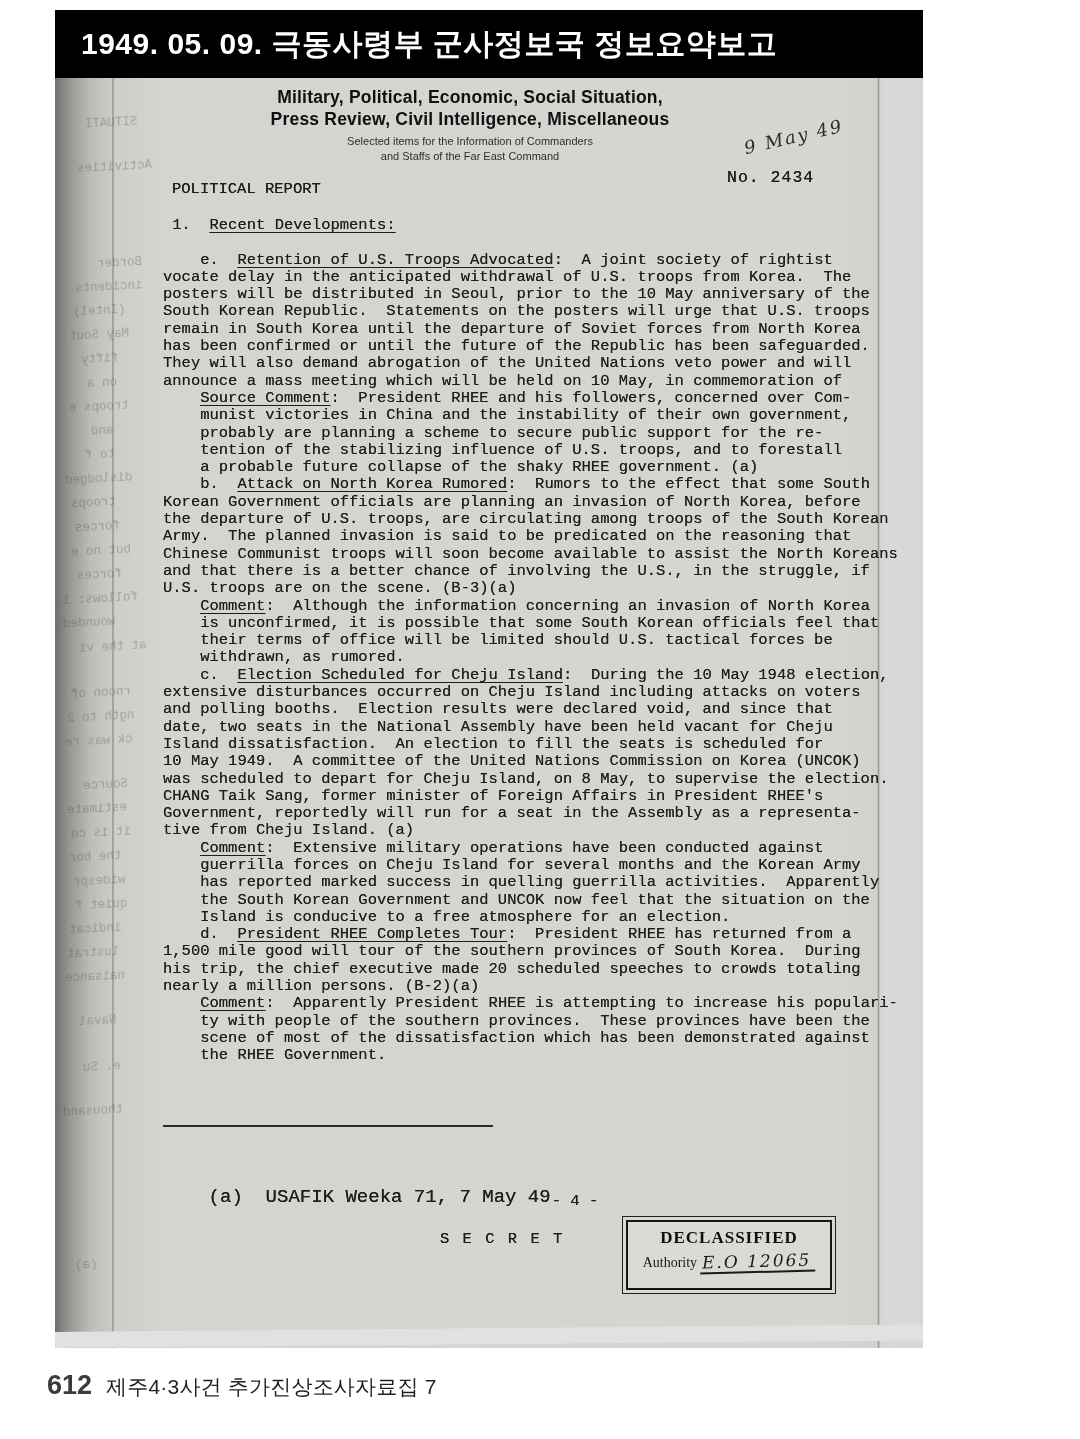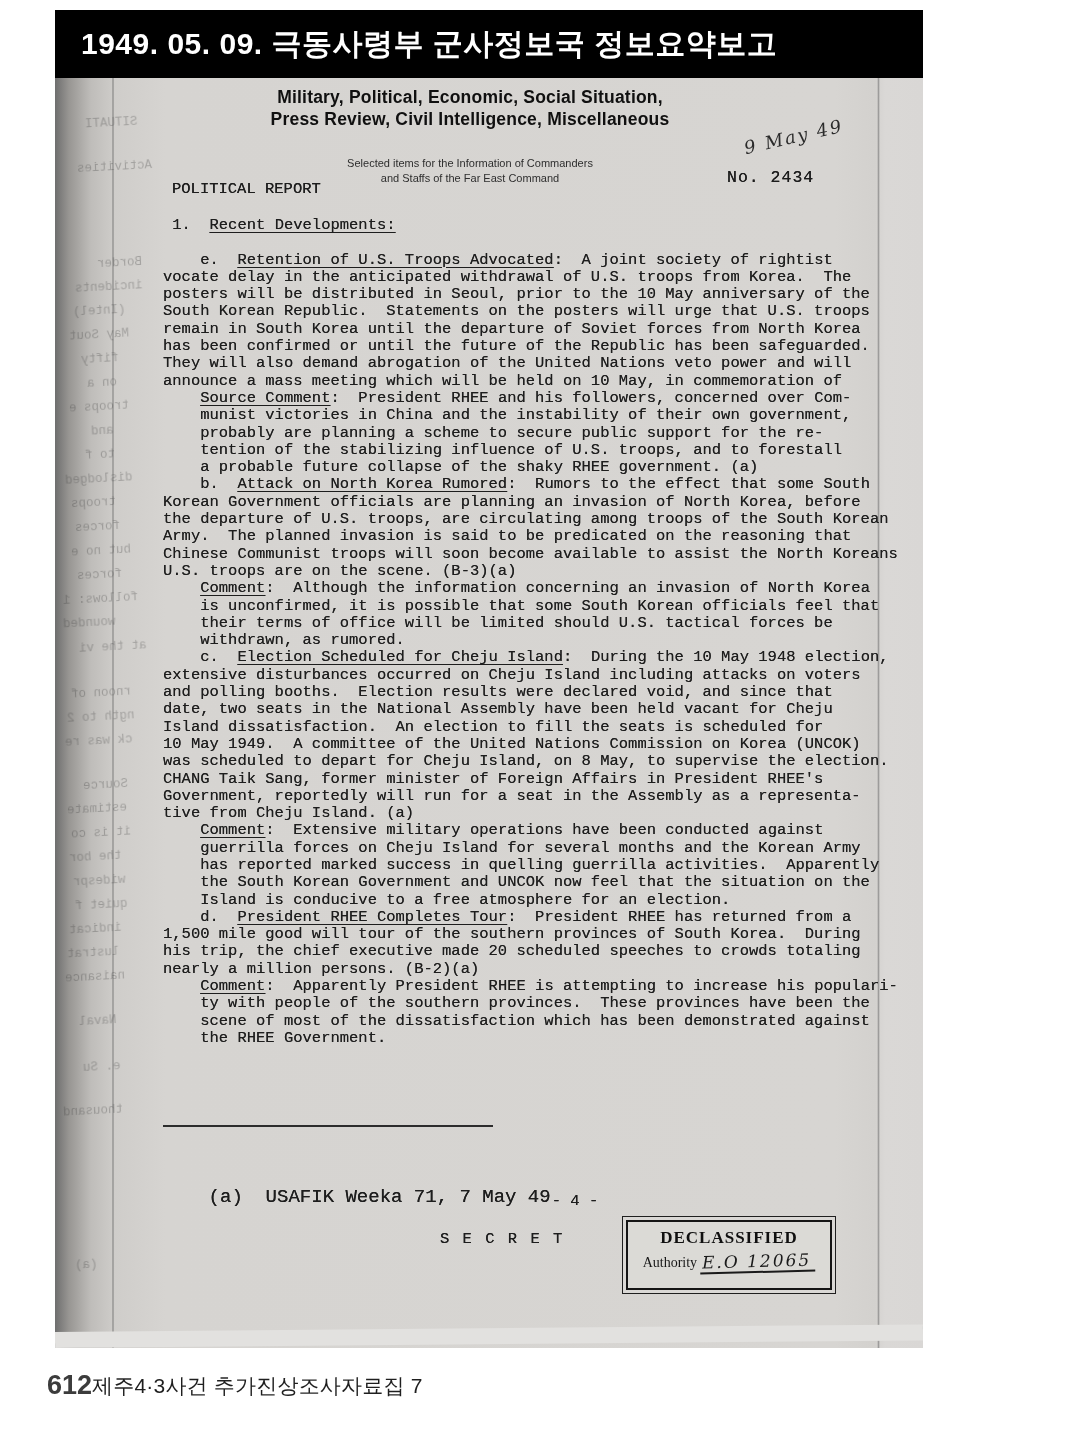--- a/index.html
+++ b/index.html
@@ -24,21 +24,21 @@
 
   
   .bleed-frag{position:absolute;font-family:"Liberation Mono",monospace;font-size:12.5px;
               color:rgba(55,55,55,0.30);transform:scaleX(-1) rotate(3deg);white-space:pre;
               filter:blur(0.4px);}
 
   
   .masthead{position:absolute;left:180px;top:8px;width:470px;text-align:center;}
   .m-big{font-size:17.5px;font-weight:bold;color:#101010;line-height:22px;letter-spacing:0.2px;}
   .m-small{font-size:11px;color:#2e2e2e;line-height:15px;}
-  .m-small.first{margin-top:26px;}
+  .m-small.first{margin-top:4px;}
 
   .hand-date{position:absolute;left:688px;top:48px;font-family:"DejaVu Serif",serif;font-style:italic;
              font-size:18px;color:#2b2b2b;transform:rotate(-13deg);letter-spacing:2px;}
   .doc-no{position:absolute;left:672px;top:90px;font-family:"Liberation Mono",monospace;
           font-size:16.5px;color:#1c1c1c;letter-spacing:1px;text-shadow:0 0 0.5px #222;}
 
   .pol-report{position:absolute;left:117px;top:102px;font-family:"Liberation Mono",monospace;
               font-size:15.5px;color:#1d1d1d;text-shadow:0 0 0.5px #222;}
 
   
@@ -63,21 +63,21 @@
   .stamp-inner{border:2px solid #151515;height:100%;box-sizing:border-box;background:#dbdad6;
                text-align:center;}
   .stamp-title{font-family:"Liberation Serif",serif;font-weight:bold;font-size:17px;color:#101010;
                letter-spacing:1px;margin-top:6px;}
   .stamp-auth{font-family:"Liberation Serif",serif;font-size:14px;color:#161616;margin-top:3px;}
   .stamp-hand{display:inline-block;font-family:"DejaVu Serif",serif;font-style:italic;font-size:17px;
               color:#1a1a1a;border-bottom:2px solid #1a1a1a;padding:0 4px 0 2px;margin-left:3px;
               letter-spacing:2px;transform:rotate(-1.5deg);}
 
   
-  .footer{position:absolute;left:47px;top:1370px;display:flex;align-items:center;}
+  .footer{position:absolute;left:47px;top:1370px;display:flex;align-items:flex-end;gap:14px;}
   .f-num{font-size:27px;font-weight:bold;color:#3c3c3c;}
   .f-title{font-size:21px;color:#1f1f1f;letter-spacing:0.2px;}
 </style>
 </head>
 <body>
 
 <div class="page">
 
   <div class="title-bar">
     <span>1949. 05. 09. 극동사령부 군사정보국 정보요약보고</span>
@@ -150,20 +150,21 @@
         <div class="tline"><span>    </span><span class="u">Source Comment</span><span>:  President RHEE and his followers, concerned over Com-</span></div>
         <div class="tline"><span>    munist victories in China and the instability of their own government,</span></div>
         <div class="tline"><span>    probably are planning a scheme to secure public support for the re-</span></div>
         <div class="tline"><span>    tention of the stabilizing influence of U.S. troops, and to forestall</span></div>
         <div class="tline"><span>    a probable future collapse of the shaky RHEE government. (a)</span></div>
         <div class="tline"><span>    b.  </span><span class="u">Attack on North Korea Rumored</span><span>:  Rumors to the effect that some South</span></div>
         <div class="tline"><span>Korean Government officials are planning an invasion of North Korea, before</span></div>
         <div class="tline"><span>the departure of U.S. troops, are circulating among troops of the South Korean</span></div>
         <div class="tline"><span>Army.  The planned invasion is said to be predicated on the reasoning that</span></div>
         <div class="tline"><span>Chinese Communist troops will soon become available to assist the North Koreans</span></div>
+        <div class="tline"><span>and that there is a better chance of involving the U.S., in the struggle, if</span></div>
         <div class="tline"><span>U.S. troops are on the scene. (B-3)(a)</span></div>
         <div class="tline"><span>    </span><span class="u">Comment</span><span>:  Although the information concerning an invasion of North Korea</span></div>
         <div class="tline"><span>    is unconfirmed, it is possible that some South Korean officials feel that</span></div>
         <div class="tline"><span>    their terms of office will be limited should U.S. tactical forces be</span></div>
         <div class="tline"><span>    withdrawn, as rumored.</span></div>
         <div class="tline"><span>    c.  </span><span class="u">Election Scheduled for Cheju Island</span><span>:  During the 10 May 1948 election,</span></div>
         <div class="tline"><span>extensive disturbances occurred on Cheju Island including attacks on voters</span></div>
         <div class="tline"><span>and polling booths.  Election results were declared void, and since that</span></div>
         <div class="tline"><span>date, two seats in the National Assembly have been held vacant for Cheju</span></div>
         <div class="tline"><span>Island dissatisfaction.  An election to fill the seats is scheduled for</span></div>

